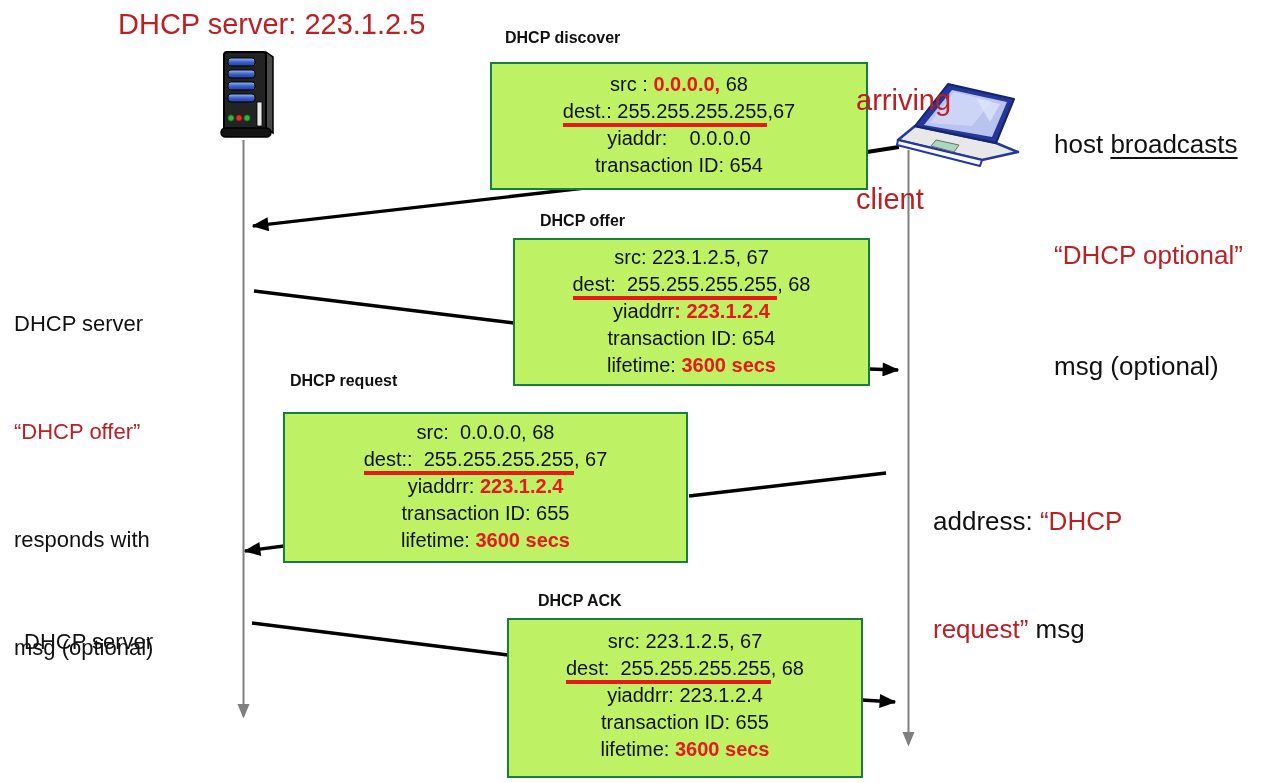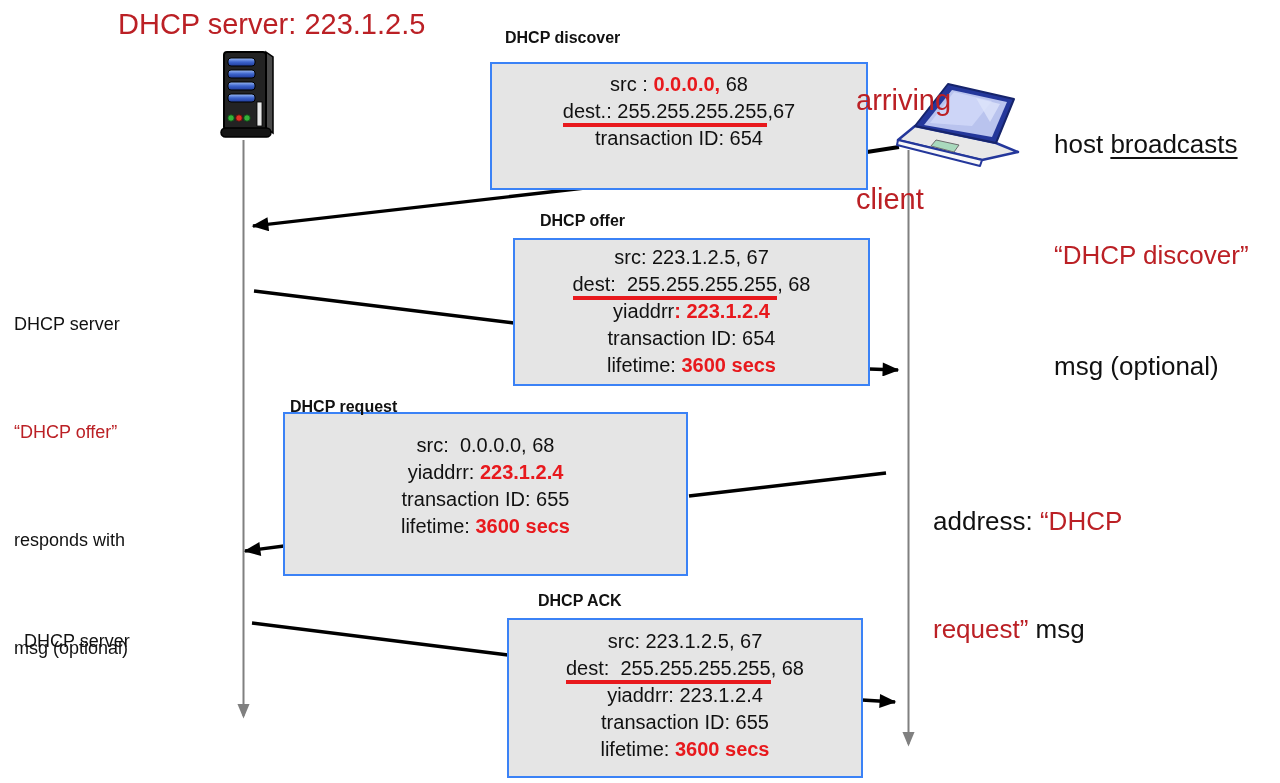--- a/index.html
+++ b/index.html
@@ -3,26 +3,26 @@
 <meta charset="utf-8">
 <style>
   html,body{margin:0;padding:0;background:#ffffff;}
   .canvas{position:relative;width:1280px;height:783px;background:#ffffff;overflow:hidden;
           font-family:"Liberation Sans",sans-serif;color:#111;}
   .wires{position:absolute;left:0;top:0;z-index:1;}
   .icon-wrap{position:absolute;z-index:2;}
   .toplabel{position:absolute;z-index:3;font-size:29px;color:#bb2025;white-space:pre;}
   .client-label{text-align:left;line-height:33px;}
   .msg-title{position:absolute;z-index:3;font-size:16px;font-weight:bold;color:#111;white-space:pre;}
-  .msg-box{position:absolute;z-index:2;background:#e5e5e5;border:2px solid #3b82f6;
+  .msg-box{position:absolute;z-index:2;background:#bef264;border:2px solid #15803d;
            text-align:center;font-size:20px;color:#111;}
   .bl{white-space:pre;line-height:27px;}
   .rv{color:#e8191d;font-weight:700;}
   .ul{border-bottom:4px solid #e8191d;padding-bottom:1px;}
-  .note{position:absolute;z-index:3;font-size:18px;line-height:35px;color:#111;white-space:pre;}
+  .note{position:absolute;z-index:3;font-size:22px;line-height:35px;color:#111;white-space:pre;}
   .note .nl{white-space:pre;}
   .red{color:#bb2025;}
   .unl{text-decoration:underline;text-underline-offset:4px;}
 </style>
 </head>
 <body>
 
 <div class="canvas">
 
   <svg class="wires" width="1280" height="783" viewBox="0 0 1280 783">
@@ -89,52 +89,54 @@
       <polygon points="58,10 96,19 76,44 34,41" fill="#cfd7f7" opacity="0.9"></polygon>
       <polygon points="80,16 104,22 94,40" fill="#dde3fa" opacity="0.8"></polygon>
       <polygon points="40,58 63,63 58,70 35,64" fill="#a9d9bd" stroke="#6d6d6d" stroke-width="1"></polygon>
     </svg>
   </div>
 
   <div class="msg-title" style="left:505px;top:29px;">DHCP discover</div>
   <div class="msg-box" style="left:490px;top:62px;width:374px;height:117px;padding-top:7px;">
     <div class="bl"><span>src : </span><span class="rv">0.0.0.0,</span><span> 68</span></div>
     <div class="bl"><span class="ul">dest.: 255.255.255.255</span><span>,67</span></div>
+    <div class="bl">yiaddr:    0.0.0.0</div>
     <div class="bl">transaction ID: 654</div>
   </div>
 
   <div class="msg-title" style="left:540px;top:212px;">DHCP offer</div>
   <div class="msg-box" style="left:513px;top:238px;width:353px;height:140px;padding-top:4px;">
     <div class="bl">src: 223.1.2.5, 67</div>
     <div class="bl"><span class="ul">dest:  255.255.255.255</span><span>, 68</span></div>
     <div class="bl"><span>yiaddrr</span><span class="rv">: 223.1.2.4</span></div>
     <div class="bl">transaction ID: 654</div>
     <div class="bl"><span>lifetime: </span><span class="rv">3600 secs</span></div>
   </div>
 
-  <div class="msg-title" style="left:290px;top:398px;text-align:right;">DHCP request</div>
-  <div class="msg-box" style="left:283px;top:412px;width:401px;height:142px;padding-top:18px;">
+  <div class="msg-title" style="left:290px;top:372px;text-align:right;">DHCP request</div>
+  <div class="msg-box" style="left:283px;top:412px;width:401px;height:142px;padding-top:5px;">
     <div class="bl">src:  0.0.0.0, 68</div>
+    <div class="bl"><span class="ul">dest::  255.255.255.255</span><span>, 67</span></div>
     <div class="bl"><span>yiaddrr: </span><span class="rv">223.1.2.4</span></div>
     <div class="bl">transaction ID: 655</div>
     <div class="bl"><span>lifetime: </span><span class="rv">3600 secs</span></div>
   </div>
 
   <div class="msg-title" style="left:538px;top:592px;">DHCP ACK</div>
   <div class="msg-box" style="left:507px;top:618px;width:352px;height:148px;padding-top:8px;">
     <div class="bl">src: 223.1.2.5, 67</div>
     <div class="bl"><span class="ul">dest:  255.255.255.255</span><span>, 68</span></div>
     <div class="bl">yiaddrr: 223.1.2.4</div>
     <div class="bl">transaction ID: 655</div>
     <div class="bl"><span>lifetime: </span><span class="rv">3600 secs</span></div>
   </div>
 
   <div class="note" style="left:1030px;top:52px;line-height:37px;font-size:26px;margin-left:24px;">
     <div class="nl"><span>host </span><span class="unl">broadcasts</span></div>
-    <div class="nl red">“DHCP discover”</div>
+    <div class="nl red">“DHCP optional”</div>
     <div class="nl">msg (optional)</div>
   </div>
 
   <div class="note" style="left:14px;top:234px;line-height:36px;">
     <div class="nl">DHCP server</div>
     <div class="nl red">“DHCP offer”</div>
     <div class="nl">responds with</div>
     <div class="nl">msg (optional)</div>
   </div>
 

